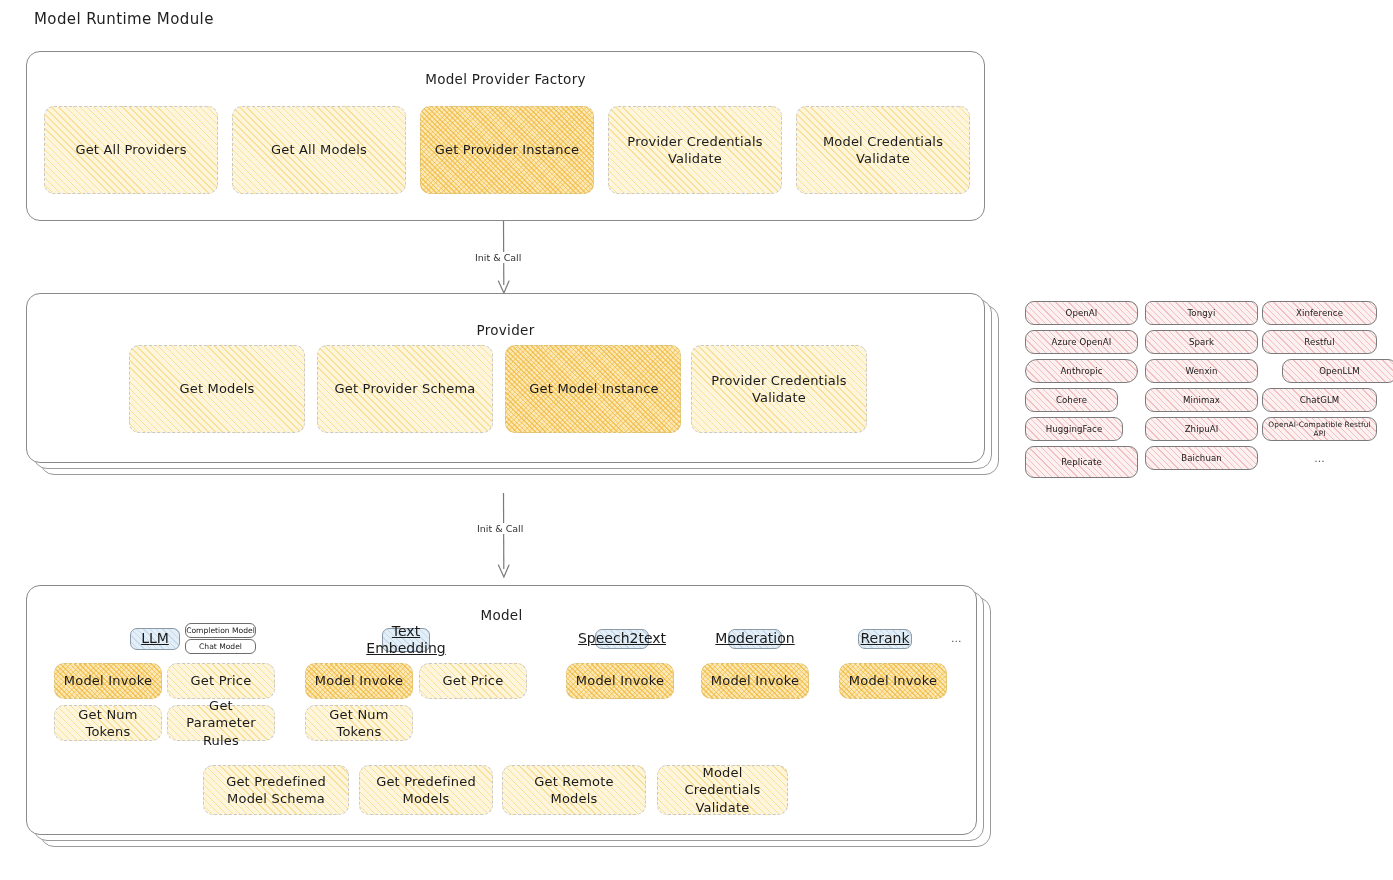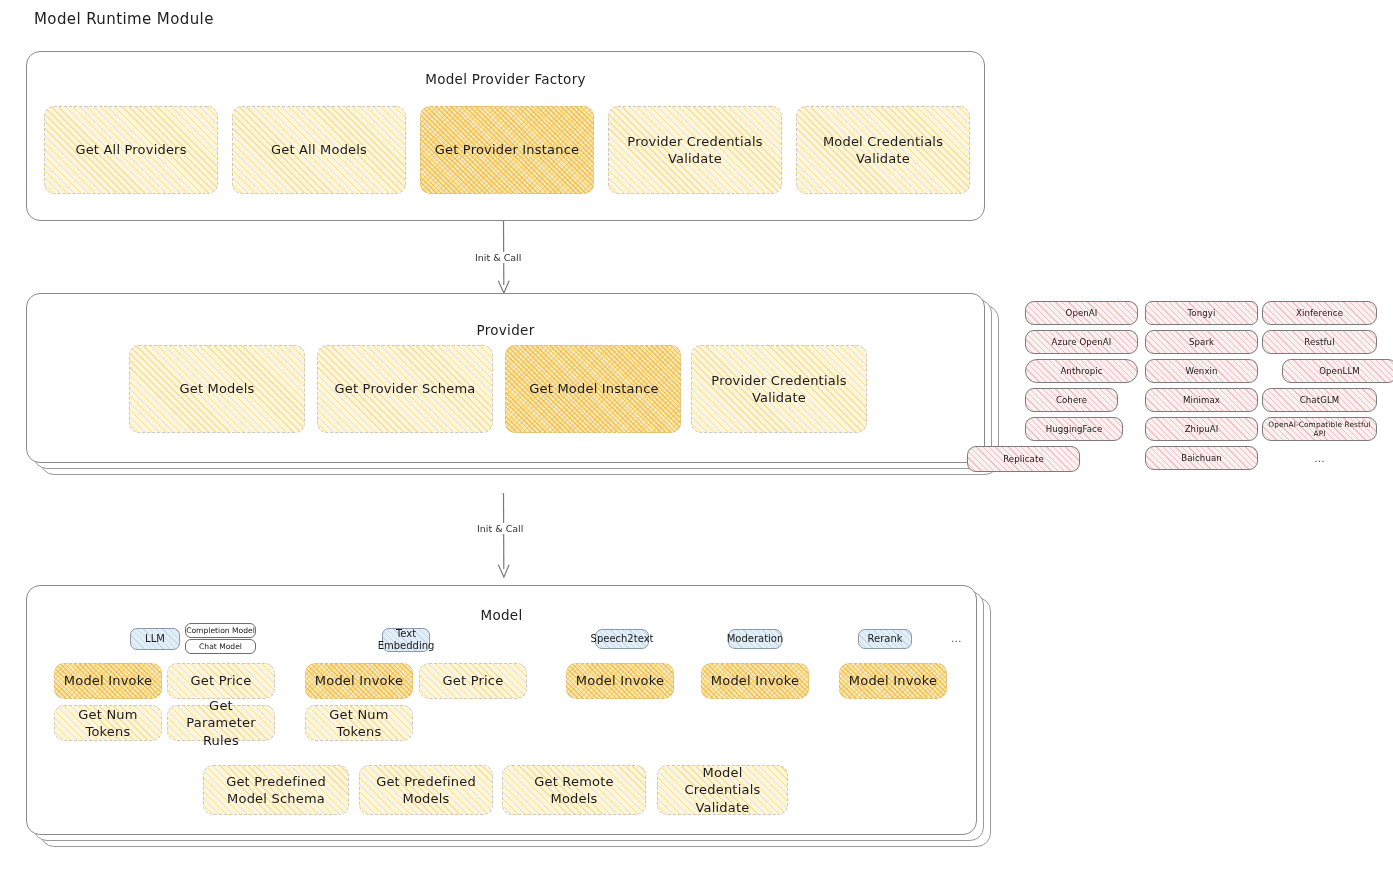--- a/index.html
+++ b/index.html
@@ -121,30 +121,31 @@
   
   .badge {
     position: absolute;
     box-sizing: border-box;
     border: 1.15px solid #8a9aa8;
     border-radius: 7px;
     display: flex;
     align-items: center;
     justify-content: center;
     text-align: center;
-    font-size: 10px;
+    font-size: 14px;
     line-height: 1.22;
     color: #1a1a1a;
     background-color: #e3eef7;
     background-image:
       repeating-linear-gradient(45deg,
         rgba(140,180,215,.35) 0px,
         rgba(140,180,215,.35) 1px,
         rgba(255,255,255,0) 1px,
         rgba(255,255,255,0) 4.5px);
+    text-decoration: underline;
   }
   .badge-plain {
     position: absolute;
     box-sizing: border-box;
     border: 1.15px solid #6d6d6d;
     border-radius: 6px;
     display: flex;
     align-items: center;
     justify-content: center;
     text-align: center;
@@ -229,21 +230,21 @@
 </div>
 <div class="chip" style="left:1025px; top:359px; width:113px; height:24px;border-radius:12px;">
   <span>Anthropic</span>
 </div>
 <div class="chip" style="left:1025px; top:388px; width:93px; height:24px;">
   <span>Cohere</span>
 </div>
 <div class="chip" style="left:1025px; top:417px; width:98px; height:24px;align-items:center;">
   <span>HuggingFace</span>
 </div>
-<div class="chip" style="left:967px; top:446px; width:113px; height:26px;">
+<div class="chip" style="left:1025px; top:446px; width:113px; height:32px;">
   <span>Replicate</span>
 </div>
 
 <div class="chip" style="left:1145px; top:301px; width:113px; height:24px;border-radius:7px;">
   <span>Tongyi</span>
 </div>
 <div class="chip" style="left:1145px; top:330px; width:113px; height:24px;">
   <span>Spark</span>
 </div>
 <div class="chip" style="left:1145px; top:359px; width:113px; height:24px;">

